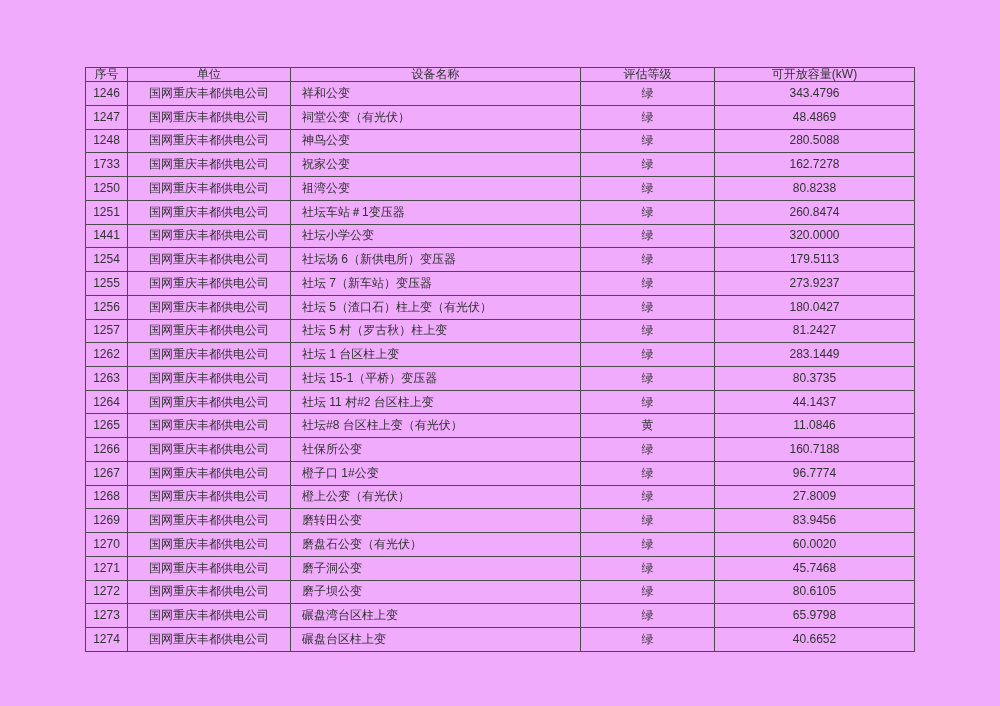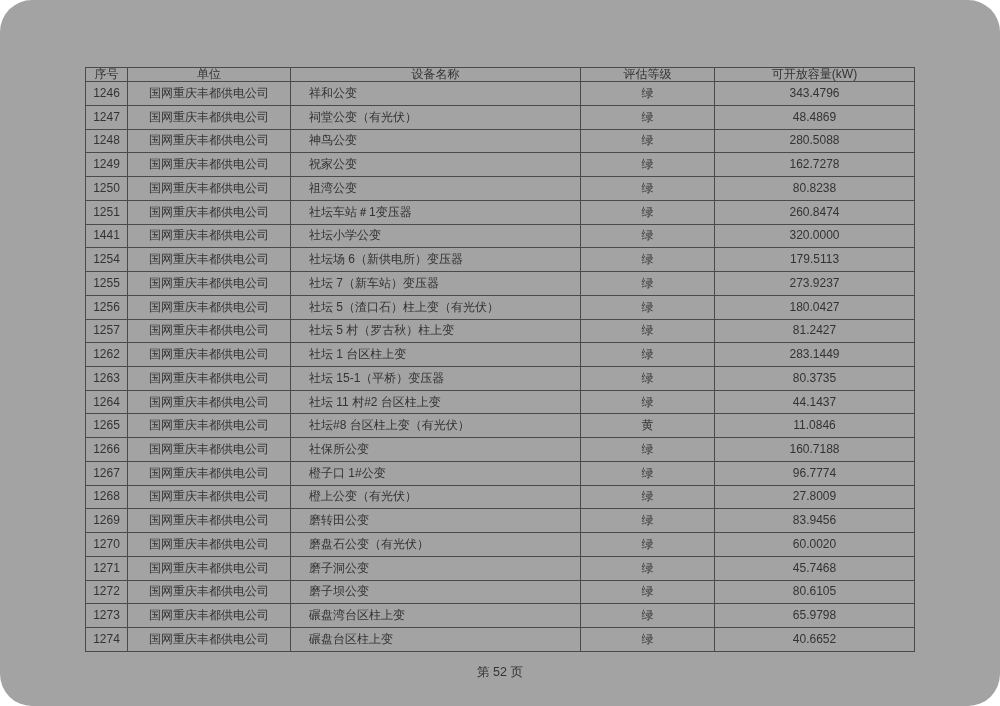--- a/index.html
+++ b/index.html
@@ -10,22 +10,21 @@
   body {
     width: 1000px;
     height: 706px;
     position: relative;
     font-family: "Liberation Sans", "DejaVu Sans", sans-serif;
     color: #333333;
   }
   .page {
     position: absolute;
     inset: 0;
-    background: #a3a3a3;
-    border-radius: 32px;
+    background: #f0abfc;
   }
   table.capacity-table {
     position: absolute;
     left: 85px;
     top: 67px;
     width: 829px;
     height: 585px;
     border-collapse: collapse;
     table-layout: fixed;
     font-size: 12px;
@@ -37,21 +36,21 @@
     text-align: center;
     vertical-align: middle;
     font-weight: normal;
     padding: 0 2px;
     white-space: nowrap;
     overflow: hidden;
     line-height: 1.1;
   }
   table.capacity-table td.col-device {
     text-align: left;
-    padding-left: 18px;
+    padding-left: 11px;
   }
   .page-footer {
     position: absolute;
     top: 664px;
     left: 0;
     width: 1000px;
     text-align: center;
     font-size: 12.5px;
     color: #333333;
   }
@@ -93,21 +92,21 @@
           <td class="col-capacity">48.4869</td>
         </tr>
         <tr>
           <td class="col-no">1248</td>
           <td class="col-unit">国网重庆丰都供电公司</td>
           <td class="col-device">神鸟公变</td>
           <td class="col-grade">绿</td>
           <td class="col-capacity">280.5088</td>
         </tr>
         <tr>
-          <td class="col-no">1249</td>
+          <td class="col-no">1733</td>
           <td class="col-unit">国网重庆丰都供电公司</td>
           <td class="col-device">祝家公变</td>
           <td class="col-grade">绿</td>
           <td class="col-capacity">162.7278</td>
         </tr>
         <tr>
           <td class="col-no">1250</td>
           <td class="col-unit">国网重庆丰都供电公司</td>
           <td class="col-device">祖湾公变</td>
           <td class="col-grade">绿</td>
@@ -241,14 +240,13 @@
         </tr>
         <tr>
           <td class="col-no">1274</td>
           <td class="col-unit">国网重庆丰都供电公司</td>
           <td class="col-device">碾盘台区柱上变</td>
           <td class="col-grade">绿</td>
           <td class="col-capacity">40.6652</td>
         </tr>
       </tbody>
   </table>
-  <div class="page-footer">第 52 页</div>
 </div>
 
 </body></html>

